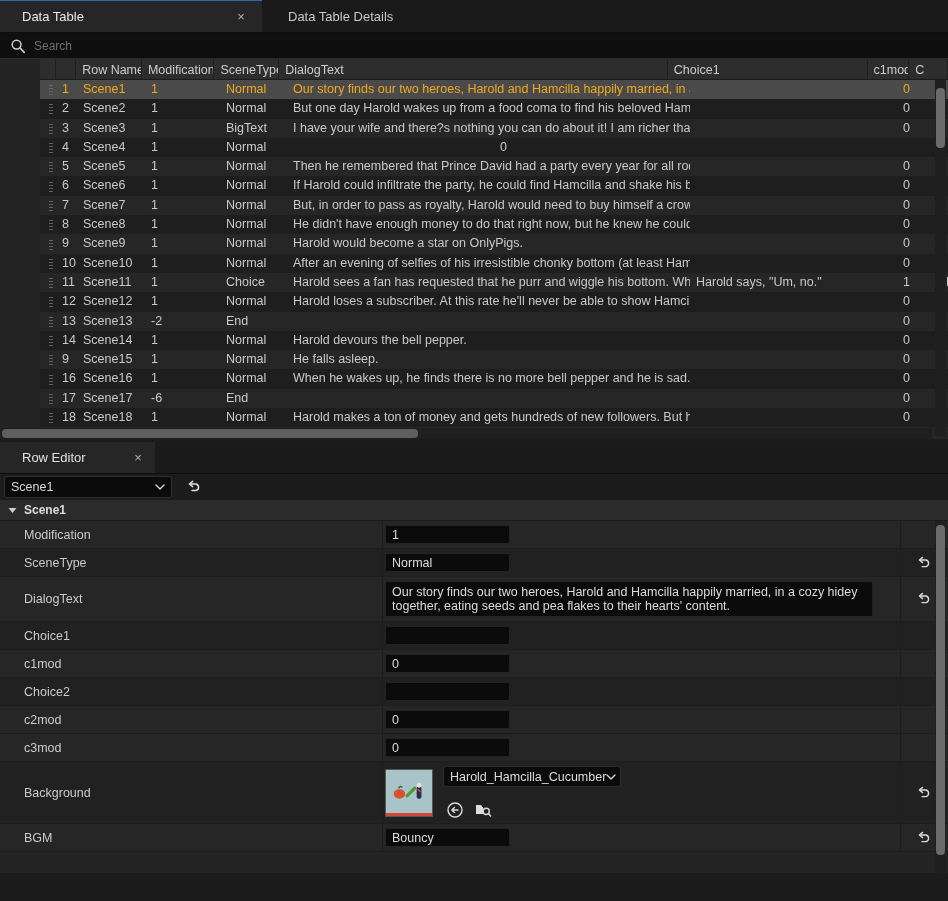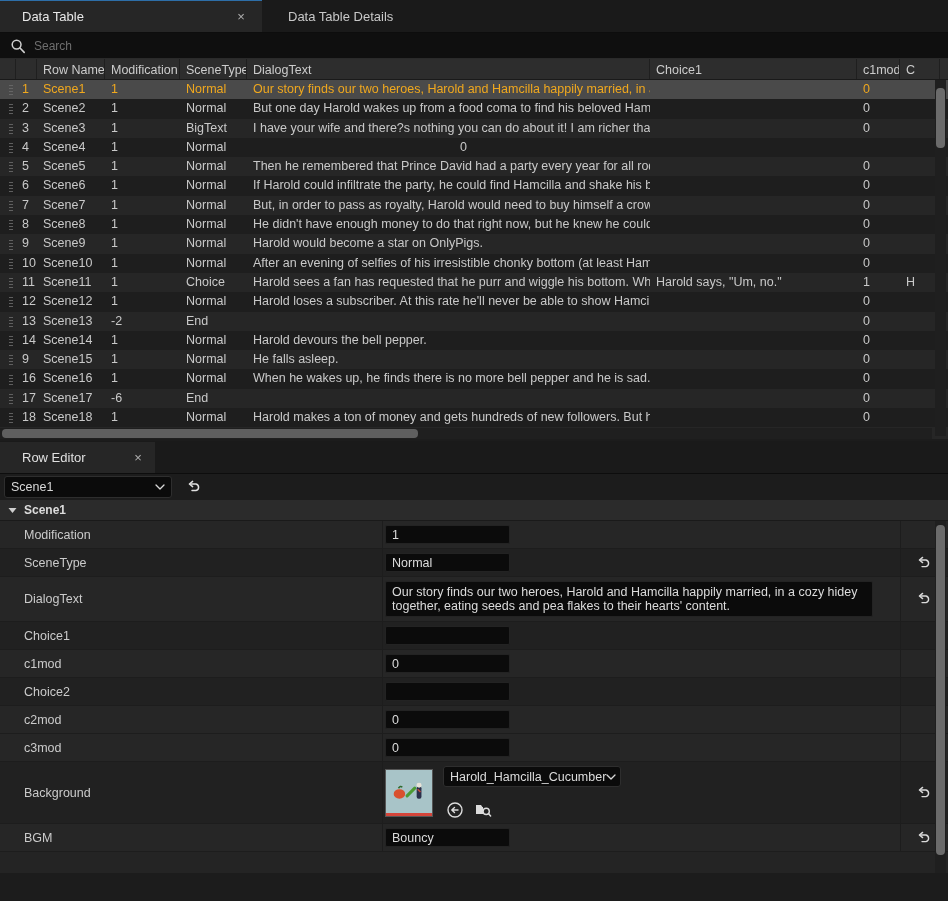--- a/index.html
+++ b/index.html
@@ -78,20 +78,21 @@
     font-family: "Liberation Sans", sans-serif;
   }
   .search-input::placeholder { color: #6e6e6e; }
 
   
   .dt-wrap {
     position: relative;
     height: 380px;
     background: #242424;
     overflow: hidden;
+    padding-left: 40px;
   }
   .dt-header {
     display: flex;
     height: 21px;
     background: #2d2d2d;
     border-bottom: 1px solid #1a1a1a;
     font-size: 12.5px;
     color: #cccccc;
   }
   .dt-header .hc {

